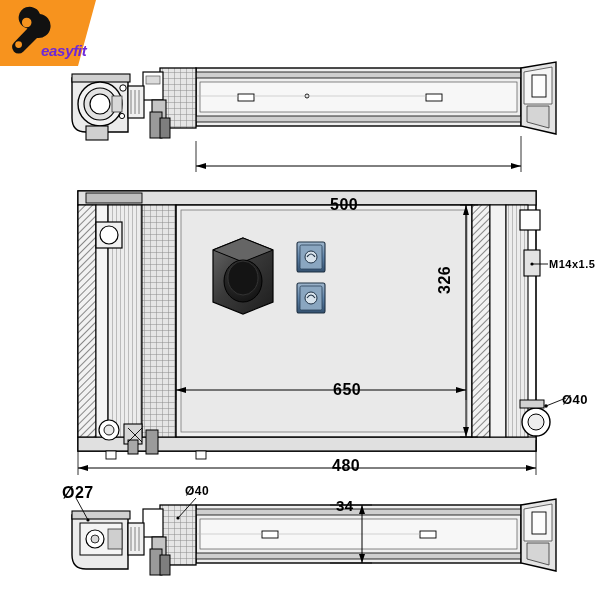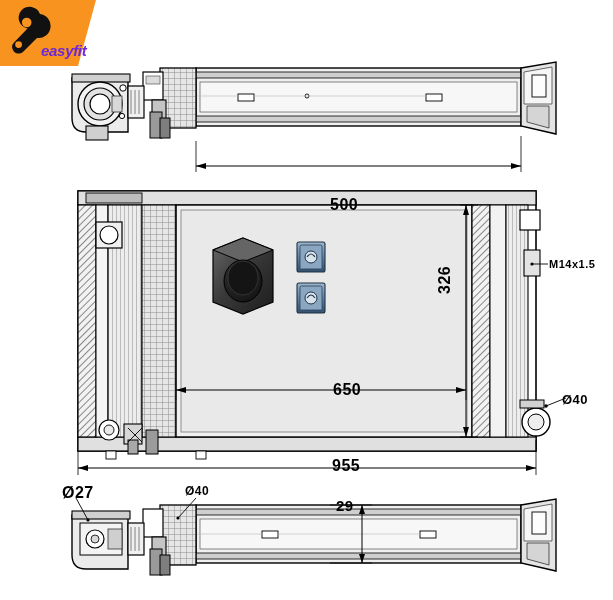--- a/index.html
+++ b/index.html
@@ -284,23 +284,23 @@
       <line x1="330" y1="563" x2="372" y2="563" stroke="#000" stroke-width="0.7"></line>
       <line x1="362" y1="505" x2="362" y2="563" stroke="#000" stroke-width="1"></line>
       <path d="M362 505 L359 514 L365 514 Z" fill="#000"></path>
       <path d="M362 563 L359 554 L365 554 Z" fill="#000"></path>
     </g>
   </svg>
 
   
   <div class="dim-label dim-500">500</div>
   <div class="dim-label dim-440">650</div>
-  <div class="dim-label dim-621">955</div>
+  <div class="dim-label dim-621">480</div>
   <div class="dim-label dim-326">326</div>
-  <div class="dim-label dim-34">29</div>
+  <div class="dim-label dim-34">34</div>
   <div class="dim-label dim-d40r">Ø40</div>
   <div class="dim-label dim-m14">M14x1.5</div>
   <div class="dim-label dim-d27">Ø27</div>
   <div class="dim-label dim-d40b">Ø40</div>
 
   
   <div id="logo">
     <svg width="100" height="78" viewBox="0 0 100 78" xmlns="http://www.w3.org/2000/svg">
       <path d="M0 0 L96 0 L78 66 L0 66 Z" fill="#F7931E"></path>
       <g>

